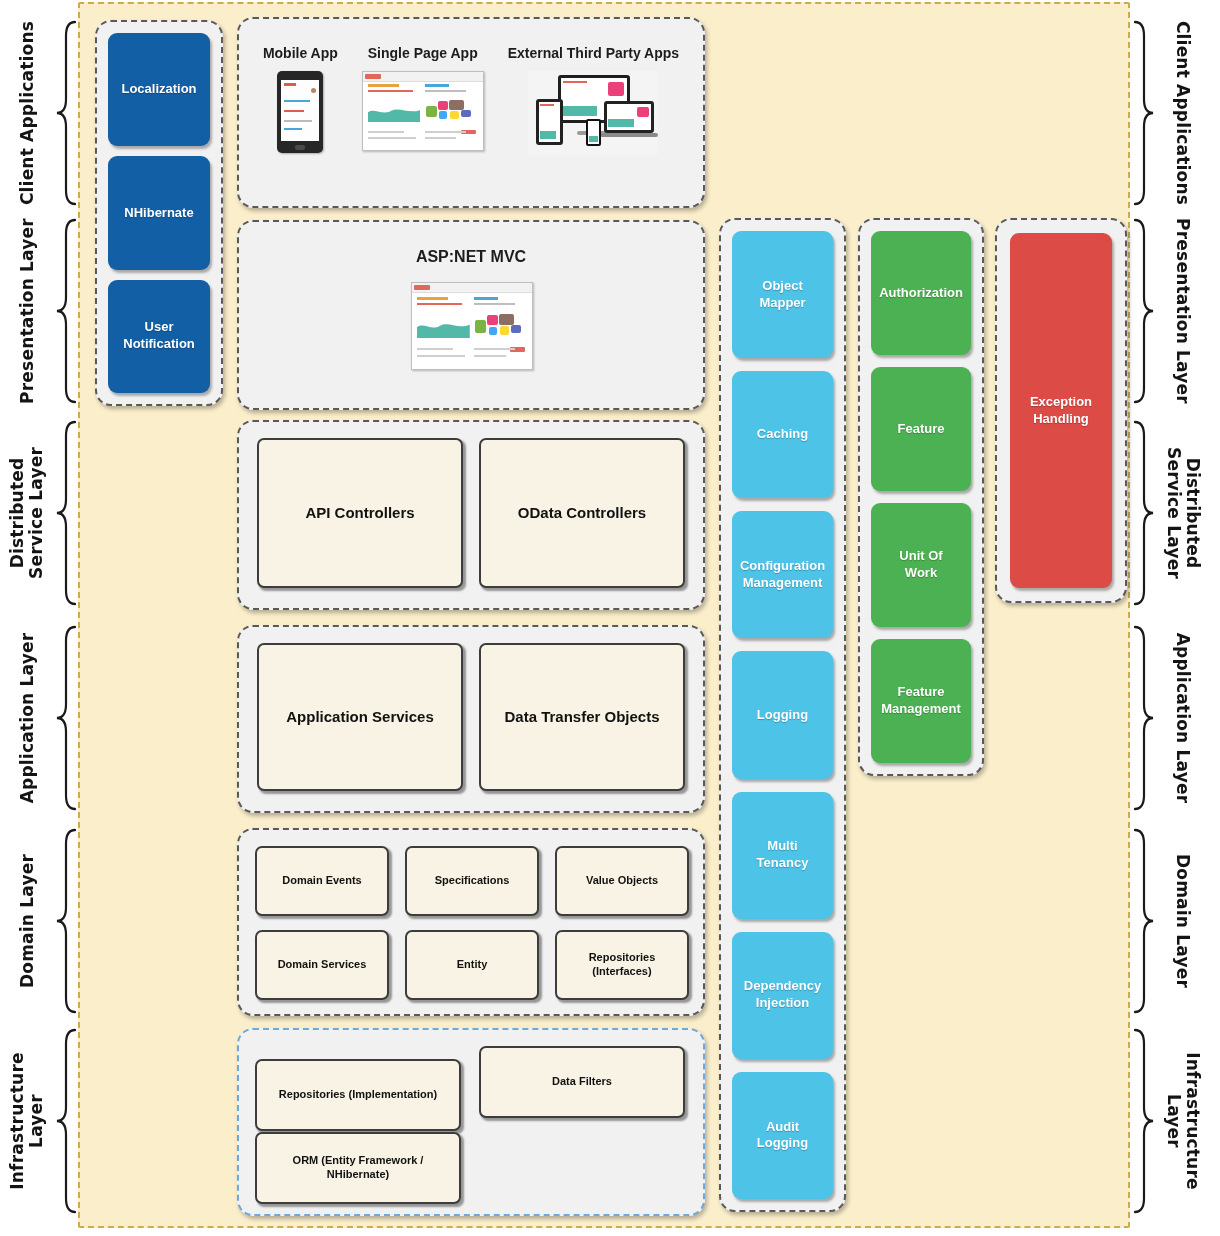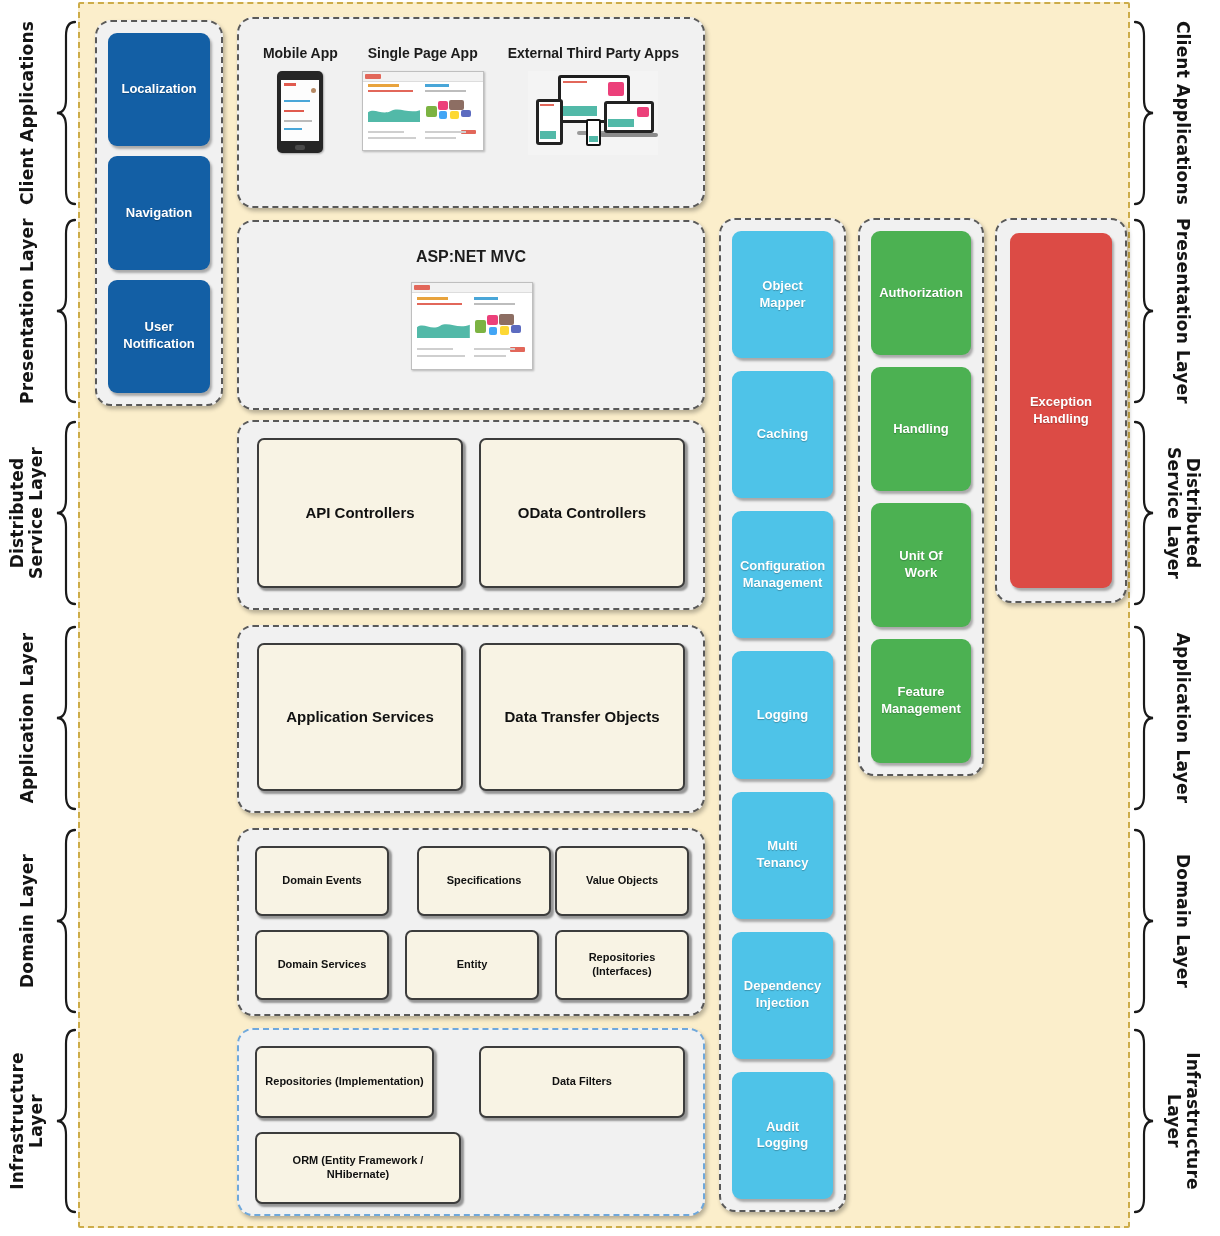--- a/index.html
+++ b/index.html
@@ -186,21 +186,21 @@
   </div>
   <div class="side-group right" style="top:1028px">
     <svg class="brace" viewBox="0 0 22 190" preserveAspectRatio="none">
         <path d="M1,2 Q11,2 11,16 L11,81 Q11,95 21,95 Q11,95 11,109 L11,174 Q11,188 1,188" fill="none" stroke="#1a1a1a" stroke-width="2.4" stroke-linecap="round"></path>
       </svg>
     <div class="side-text">Infrastructure Layer</div>
   </div>
 
   <div class="panel vstack" style="left:95px;top:20px;width:128px;height:386px;padding:11px;gap:10px;">
     <div class="cbox blue">Localization</div>
-    <div class="cbox blue">Navigation</div>
+    <div class="cbox blue">NHibernate</div>
     <div class="cbox blue">User Notification</div>
   </div>
 
   <div class="panel apps-row">
     <div class="apps-flex">
       <div class="app-item">
         <div class="app-title">Mobile App</div>
         <div class="phone">
           <div class="scr">
               <i class="l1"></i>
@@ -308,46 +308,46 @@
     <div class="cream" style="left:240px;top:16px;width:206px;height:150px;">OData Controllers</div>
   </div>
 
   <div class="panel" style="left:237px;top:625px;width:464px;height:184px;">
     <div class="cream" style="left:18px;top:16px;width:206px;height:148px;">Application Services</div>
     <div class="cream" style="left:240px;top:16px;width:206px;height:148px;">Data Transfer Objects</div>
   </div>
 
   <div class="panel" style="left:237px;top:828px;width:464px;height:184px;">
     <div class="cream sm" style="left:16px;top:16px;width:134px;height:70px;">Domain Events</div>
-    <div class="cream sm" style="left:178px;top:16px;width:134px;height:70px;">Specifications</div>
+    <div class="cream sm" style="left:166px;top:16px;width:134px;height:70px;">Specifications</div>
     <div class="cream sm" style="left:316px;top:16px;width:134px;height:70px;">Value Objects</div>
     <div class="cream sm" style="left:16px;top:100px;width:134px;height:70px;">Domain Services</div>
     <div class="cream sm" style="left:166px;top:100px;width:134px;height:70px;">Entity</div>
     <div class="cream sm" style="left:316px;top:100px;width:134px;height:70px;">Repositories (Interfaces)</div>
   </div>
 
   <div class="panel blueb" style="left:237px;top:1028px;width:464px;height:184px;">
-    <div class="cream sm" style="left:16px;top:16px;width:179px;height:72px;">Repositories (Implementation)</div>
+    <div class="cream sm" style="left:16px;top:29px;width:206px;height:72px;">Repositories (Implementation)</div>
     <div class="cream sm" style="left:240px;top:16px;width:206px;height:72px;">Data Filters</div>
     <div class="cream sm" style="left:16px;top:102px;width:206px;height:72px;">ORM (Entity Framework / NHibernate)</div>
   </div>
 
   <div class="panel vstack" style="left:719px;top:218px;width:127px;height:994px;padding:11px;gap:13px;">
     <div class="cbox cyan">Object Mapper</div>
     <div class="cbox cyan">Caching</div>
     <div class="cbox cyan">Configuration Management</div>
     <div class="cbox cyan">Logging</div>
     <div class="cbox cyan">Multi Tenancy</div>
     <div class="cbox cyan">Dependency Injection</div>
     <div class="cbox cyan">Audit Logging</div>
   </div>
 
   <div class="panel vstack" style="left:858px;top:218px;width:126px;height:558px;padding:11px;gap:12px;">
     <div class="cbox green">Authorization</div>
-    <div class="cbox green">Handling</div>
+    <div class="cbox green">Feature</div>
     <div class="cbox green">Unit Of Work</div>
     <div class="cbox green">Feature Management</div>
   </div>
 
   <div class="panel vstack" style="left:995px;top:218px;width:132px;height:385px;padding:13px;">
     <div class="cbox red">Exception Handling</div>
   </div>
 
 </div>
 

